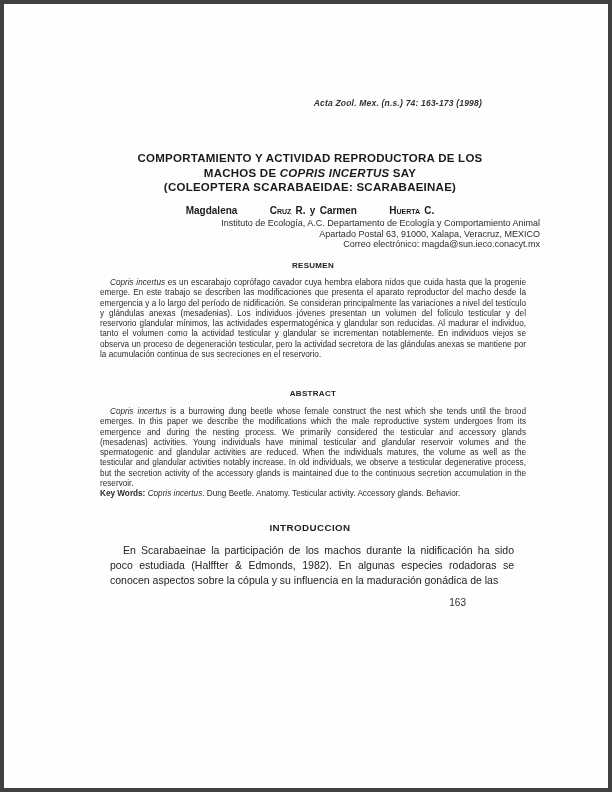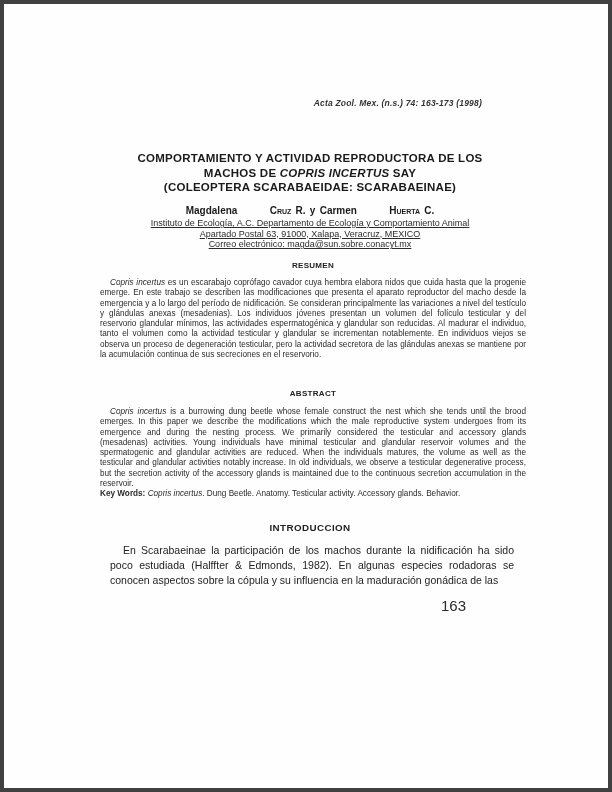--- a/index.html
+++ b/index.html
@@ -29,22 +29,22 @@
   .b { font-weight:bold; }
   .sc { font-variant:small-caps;padding-left:28px; }
   .authors {
     position:absolute; top:201px; left:76px; width:460px;
     text-align:center;
     font-size:10px; font-weight:bold; color:#1a1a1a;
     word-spacing:1.5px;
   }
   .affiliation {
     position:absolute; top:214px; left:76px; width:460px;
-    text-align:center;
-    font-size:9px; line-height:10.6px; color:#2b2b2b;text-decoration:underline;
+    text-align:right;
+    font-size:9px; line-height:10.6px; color:#2b2b2b;
   }
   .affiliation div { margin:0; }
   .sec-heading-sm {
     position:absolute; left:96px; width:426px;
     text-align:center;
     font-size:8px; font-weight:bold; color:#222;
     letter-spacing:0.3px;
   }
   .resumen-heading { top:257px; }
   .abstract-heading { top:385px; }
@@ -64,21 +64,21 @@
     color:#1f1f1f;
   }
   .intro-block {
     position:absolute; top:539px; left:106px; width:404px;
     font-size:10.5px; line-height:14.8px;
     text-align:justify; color:#222;
   }
   .intro-block p { margin:0; text-indent:13px; }
   .page-number {
     position:absolute; top:593px; left:402px; width:60px;
-    text-align:right; font-size:15px; color:#2b2b2b;
+    text-align:right; font-size:10px; color:#2b2b2b;
   }
 </style>
 </head>
 <body>
 
 <div class="page">
 
   <div class="journal-ref">Acta Zool. Mex. (n.s.) 74: 163-173 (1998)</div>
 
   <div class="title">
@@ -95,21 +95,21 @@
     <span>Magdalena</span>
     <span class="sc">Cruz</span>
     <span>R. y Carmen</span>
     <span class="sc">Huerta</span>
     <span>C.</span>
   </div>
 
   <div class="affiliation">
     <div>Instituto de Ecología, A.C. Departamento de Ecología y Comportamiento Animal</div>
     <div>Apartado Postal 63, 91000, Xalapa, Veracruz, MEXICO</div>
-    <div>Correo electrónico: magda@sun.sobre.conacyt.mx</div>
+    <div>Correo electrónico: magda@sun.ieco.conacyt.mx</div>
   </div>
 
   <div class="sec-heading-sm resumen-heading">RESUMEN</div>
 
   <div class="small-block resumen-block">
     <p class="lead"><span class="it">Copris incertus</span><span> es un escarabajo coprófago cavador cuya hembra elabora nidos que cuida hasta que la progenie emerge. En este trabajo se describen las modificaciones que presenta el aparato reproductor del macho desde la emergencia y a lo largo del período de nidificación. Se consideran principalmente las variaciones a nivel del testículo y glándulas anexas (mesadenias). Los individuos jóvenes presentan un volumen del folículo testicular y del reservorio glandular mínimos, las actividades espermatogénica y glandular son reducidas. Al madurar el individuo, tanto el volumen como la actividad testicular y glandular se incrementan notablemente. En individuos viejos se observa un proceso de degeneración testicular, pero la actividad secretora de las glándulas anexas se mantiene por la acumulación continua de sus secreciones en el reservorio.</span></p>
   </div>
 
   <div class="sec-heading-sm abstract-heading">ABSTRACT</div>
 

